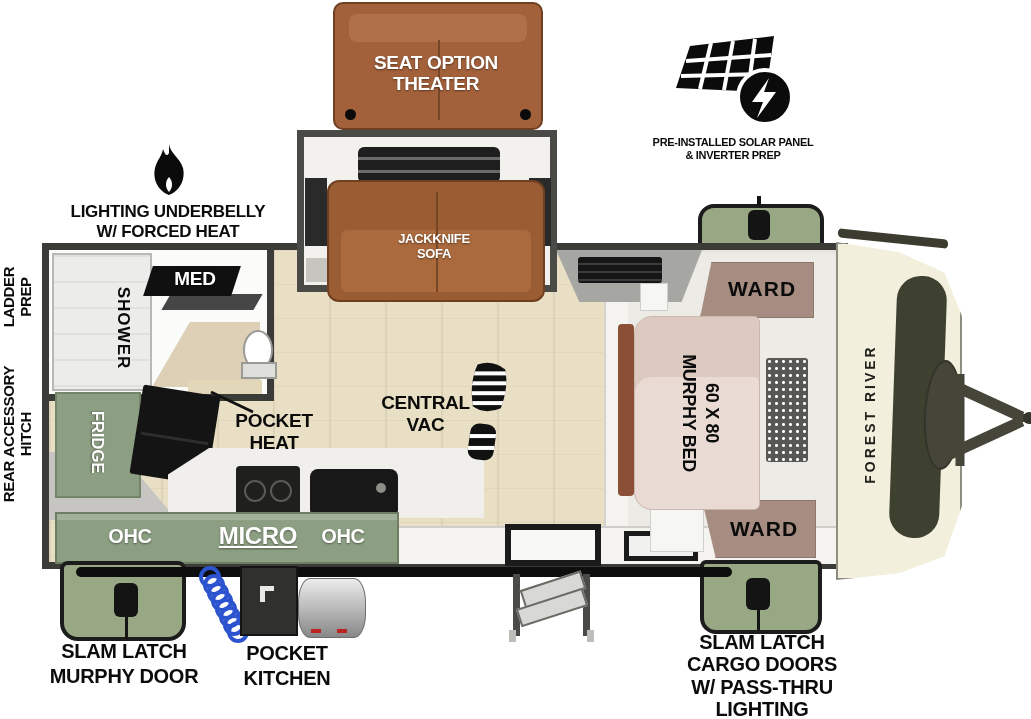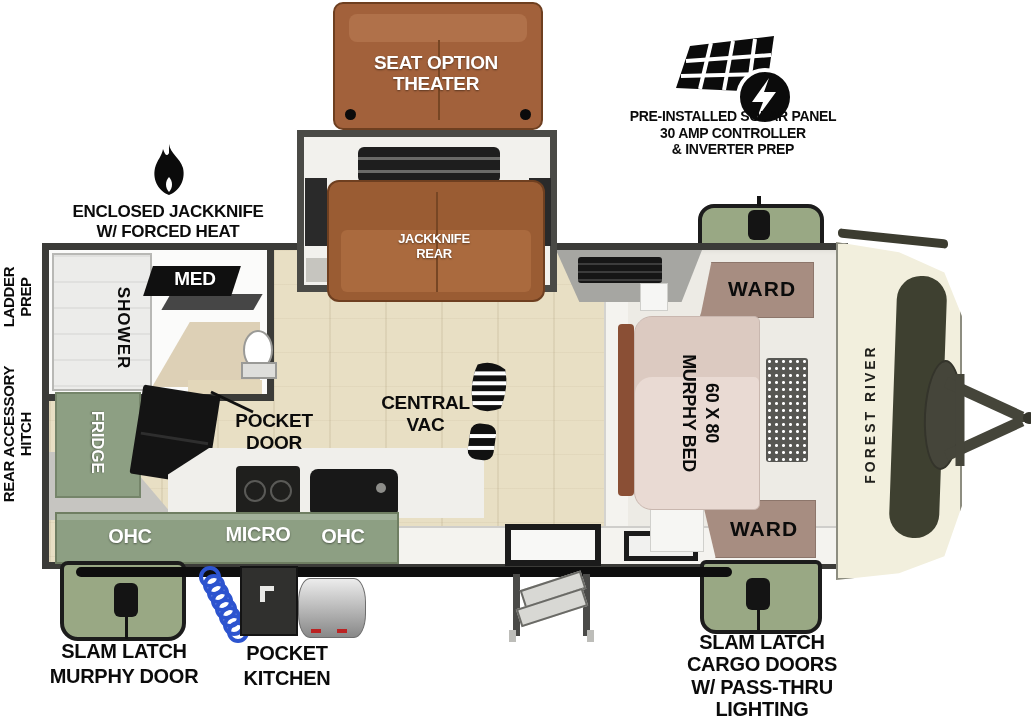--- a/index.html
+++ b/index.html
@@ -139,29 +139,29 @@
   <div class="abs counter"></div>
   <div class="abs cooktop">
     <div class="burner" style="left:8px;top:14px;"></div>
     <div class="burner" style="left:34px;top:14px;"></div>
   </div>
   <div class="abs sink">
     <div class="sink-dot"></div>
   </div>
   <div class="abs ohc-bar"></div>
   <div class="abs wlbl" style="left:95px;top:525px;width:70px;font-size:20px;">OHC</div>
-  <div class="abs wlbl" style="left:218px;top:523px;width:80px;font-size:20px;">MICRO</div>
+  <div class="abs wlbl" style="left:218px;top:523px;width:80px;font-size:24px;text-decoration:underline;">MICRO</div>
   <div class="abs wlbl" style="left:308px;top:525px;width:70px;font-size:20px;">OHC</div>
 
   <svg class="abs" style="left:205px;top:386px;" width="55" height="30">
     <line x1="6" y1="6" x2="48" y2="26" stroke="#111" stroke-width="3"></line>
   </svg>
   <div class="abs lbl" style="left:214px;top:410px;width:120px;font-size:19px;">
     <div>POCKET</div>
-    <div>DOOR</div>
+    <div>HEAT</div>
   </div>
 
   <div class="abs lbl" style="left:378px;top:392px;width:95px;font-size:19px;">
     <div>CENTRAL</div>
     <div>VAC</div>
   </div>
   <svg class="abs" style="left:463px;top:362px;transform:rotate(8deg);" width="44" height="102" viewBox="0 0 44 102">
     <defs>
         <clipPath id="sole">
           <path d="M8 4 Q22 -3 36 5 Q42 22 37 44 Q22 53 9 46 Q2 22 8 4 Z"></path>
@@ -204,21 +204,21 @@
   <div class="abs slide-floor"></div>
   <div class="abs slide-window-top"></div>
   <div class="abs slide-window-side" style="left:305px;top:178px;"></div>
   <div class="abs slide-window-side" style="left:529px;top:178px;"></div>
   <div class="abs sofa">
     <div class="sofa-seat"></div>
     <div class="sofa-seam"></div>
   </div>
   <div class="abs wlbl" style="left:339px;top:232px;width:190px;font-size:13px;">
     <div>JACKKNIFE</div>
-    <div>REAR</div>
+    <div>SOFA</div>
   </div>
 
   <div class="abs theater">
     <div class="theater-back"></div>
     <div class="sofa-seam" style="top:36px;"></div>
     <div class="dot" style="left:10px;bottom:8px;"></div>
     <div class="dot" style="right:10px;bottom:8px;"></div>
   </div>
   <div class="abs wlbl" style="left:341px;top:52px;width:190px;font-size:19px;">
     <div>SEAT OPTION</div>
@@ -283,32 +283,31 @@
     <g stroke="#fff" stroke-width="4">
       <line x1="18" y1="31" x2="103" y2="25"></line>
         <line x1="13" y1="46" x2="100" y2="44"></line>
       <line x1="43" y1="13" x2="32" y2="59"></line>
         <line x1="65" y1="11" x2="56" y2="60"></line>
         <line x1="87" y1="9" x2="80" y2="61"></line>
     </g>
     <circle cx="97" cy="67" r="27" fill="#0b0b0b" stroke="#fff" stroke-width="4"></circle>
     <polygon points="101,48 84,72 95,72 89,88 108,62 96,62" fill="#fff"></polygon>
   </svg>
-  <div class="abs lbl" style="left:595px;top:108px;width:276px;font-size:14px;line-height:1.18;">
+  <div class="abs lbl" style="left:595px;top:136px;width:276px;font-size:11px;line-height:1.18;">
     <div>PRE-INSTALLED SOLAR PANEL</div>
-    <div>30 AMP CONTROLLER</div>
     <div>&amp; INVERTER PREP</div>
   </div>
 
   <svg class="abs" style="left:146px;top:144px;" width="46" height="58" viewBox="0 0 46 58">
     <path d="M23 0 C24 9 34 14 37 24 C40 37 32 48 23 51 C14 48 6 37 9 24 C11 16 16 12 17 5 C19 11 21 13 23 9 Z" fill="#0b0b0b"></path>
     <path d="M23 33 C27 37 27 44 23 48 C19 44 19 37 23 33 Z" fill="#ffffff"></path>
   </svg>
   <div class="abs lbl" style="left:32px;top:202px;width:272px;font-size:17px;line-height:1.18;">
-    <div>ENCLOSED JACKKNIFE</div>
+    <div>LIGHTING UNDERBELLY</div>
     <div>W/ FORCED HEAT</div>
   </div>
 
   <div class="abs lbl rotm90" style="left:-17px;top:278px;width:72px;height:38px;font-size:15px;line-height:1.15;white-space:normal;">
     <div>LADDER</div>
     <div>PREP</div>
   </div>
   <div class="abs lbl rotm90" style="left:-71px;top:415px;width:180px;height:38px;font-size:15px;line-height:1.15;white-space:normal;">
     <div>REAR ACCESSORY</div>
     <div>HITCH</div>

